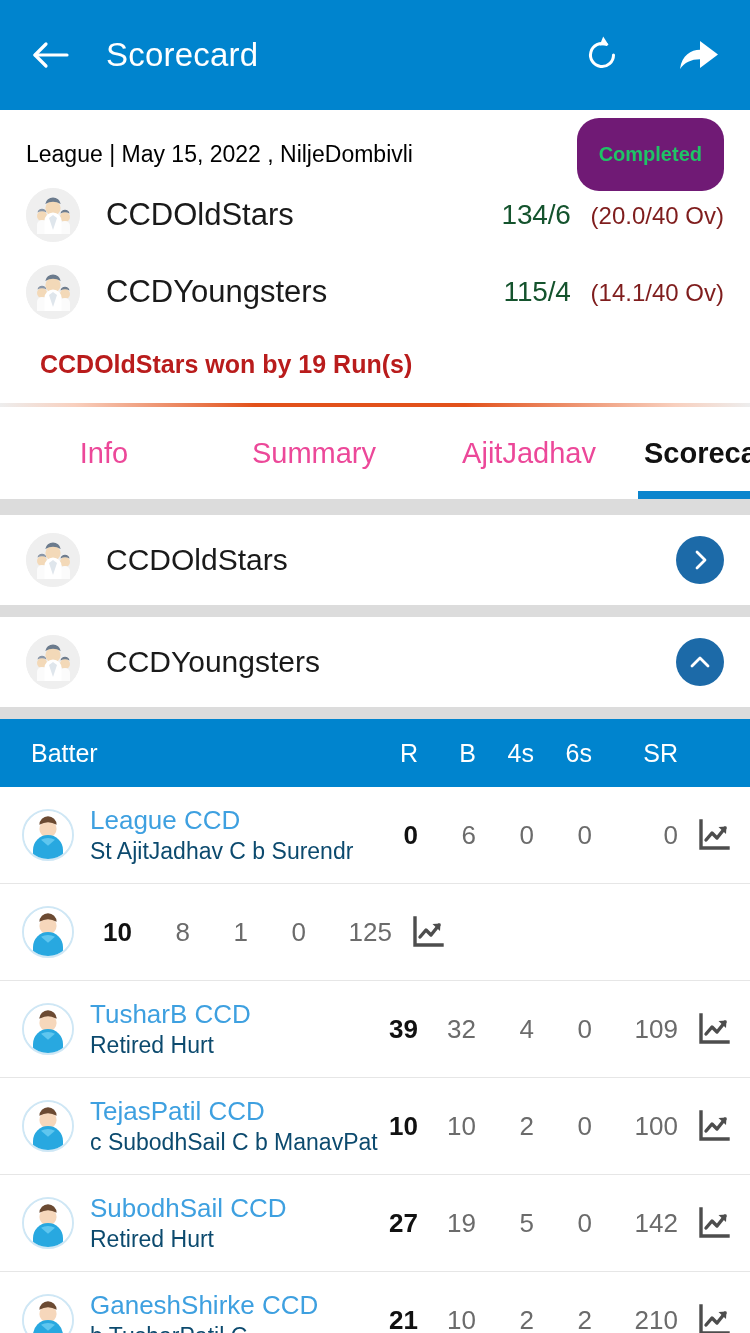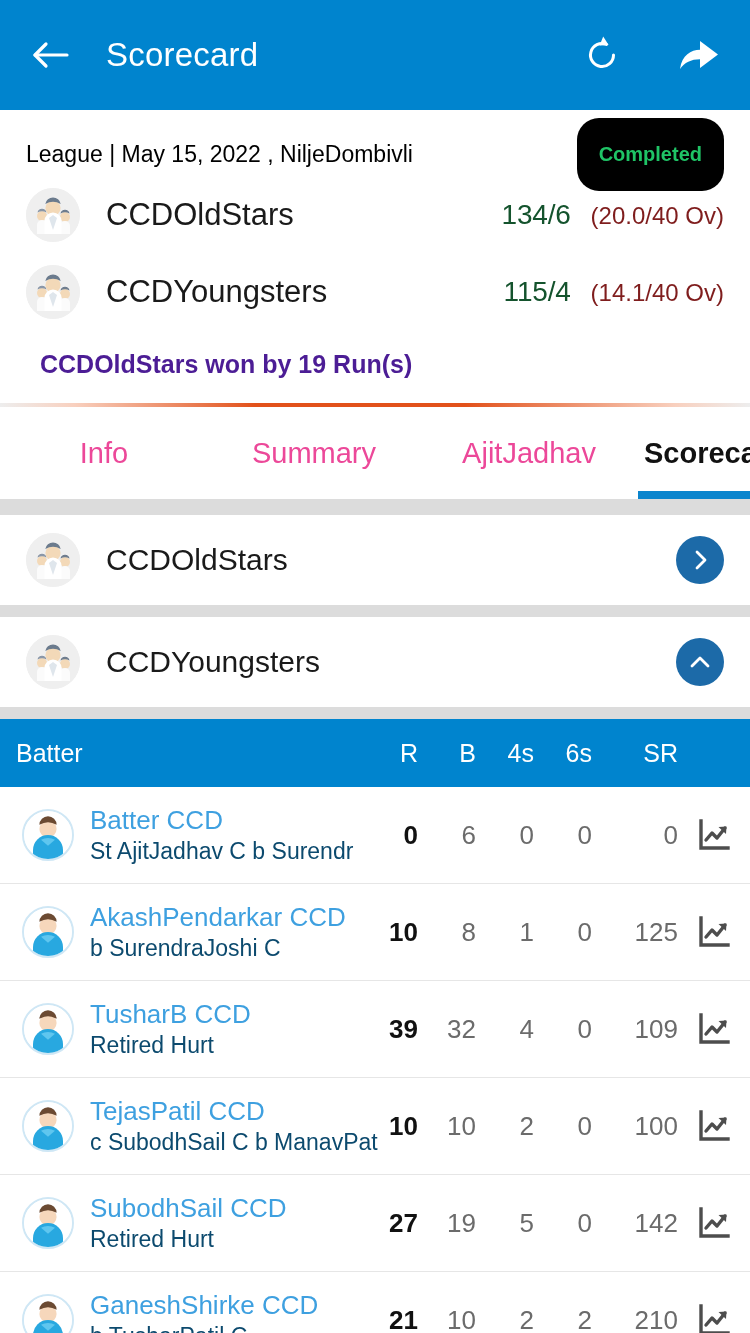--- a/index.html
+++ b/index.html
@@ -58,21 +58,21 @@
     justify-content: space-between;
     height: 44px;
   }
   .meta-text {
     color: #000000;
     font-size: 23px;
     font-weight: 400;
     white-space: nowrap;
   }
   .status-badge {
-    background: #000000;
+    background: #701a75;
     color: #1fc466;
     font-size: 20px;
     font-weight: 700;
     padding: 25px 22px;
     border-radius: 22px;
     white-space: nowrap;
   }
 
   .team-row {
     display: flex;
@@ -106,21 +106,21 @@
     text-align: right;
   }
   .team-overs {
     font-size: 24px;
     color: #7f1d1d;
     margin-left: 20px;
   }
   .result-text {
     font-size: 25px;
     font-weight: 700;
-    color: #4c1d95;
+    color: #b91c1c;
     padding: 20px 0 24px 14px;
     white-space: nowrap;
   }
 
   
   .orange-sep {
     height: 4px;
     width: 100%;
     background: linear-gradient(to right,
        rgba(230,230,230,.7) 0%,
@@ -206,21 +206,21 @@
 
   
   .table-head {
     height: 68px;
     background: #0084ce;
     display: flex;
     align-items: center;
     color: #ffffff;
     font-size: 25px;
   }
-  .th-batter { padding-left: 16px; flex: 1 1 auto; }
+  .th-batter { padding-left: 31px; flex: 1 1 auto; }
   .th-num {
     width: 58px;
     text-align: right;
     flex: 0 0 auto;
   }
   .th-sr { width: 86px; text-align: right; flex: 0 0 auto; }
   .th-pad { width: 72px; flex: 0 0 auto; }
 
   .batter-row {
     height: 97px;
@@ -448,21 +448,21 @@
     <div class="batter-avatar">
       <svg width="48" height="48" viewBox="0 0 48 48" aria-hidden="true">
         <circle cx="24" cy="24" r="24" fill="#ffffff"></circle>
         <circle cx="24" cy="18" r="8.6" fill="#f6d7bb"></circle>
         <path d="M15.4 13.8 a8.6 8.6 0 0 1 17.2 0 a17 17 0 0 0-17.2 0z" fill="#6b4a32"></path>
         <path d="M9 48 v-9 a15 15 0 0 1 30 0 v9 z" fill="#28a8e0"></path>
         <path d="M24 27 a15 15 0 0 0-7 1.8 l7 6 7-6 A15 15 0 0 0 24 27z" fill="#5fc6ef"></path>
       </svg>
     </div>
     <div class="batter-info">
-      <div class="batter-name">Batter CCD</div>
+      <div class="batter-name">League CCD</div>
       <div class="batter-dismissal">St AjitJadhav C b Surendr</div>
     </div>
     <div class="cell-num cell-runs">0</div>
     <div class="cell-num">6</div>
     <div class="cell-num">0</div>
     <div class="cell-num">0</div>
     <div class="cell-sr">0</div>
     <div class="cell-chart">
       <svg width="34" height="34" viewBox="0 0 34 34" aria-hidden="true">
         <path d="M4 3 V30 H31" stroke="#4d4d4d" stroke-width="3.4" fill="none" stroke-linecap="square"></path>
@@ -475,24 +475,20 @@
   <div class="batter-row">
     <div class="batter-avatar">
       <svg width="48" height="48" viewBox="0 0 48 48" aria-hidden="true">
         <circle cx="24" cy="24" r="24" fill="#ffffff"></circle>
         <circle cx="24" cy="18" r="8.6" fill="#f6d7bb"></circle>
         <path d="M15.4 13.8 a8.6 8.6 0 0 1 17.2 0 a17 17 0 0 0-17.2 0z" fill="#6b4a32"></path>
         <path d="M9 48 v-9 a15 15 0 0 1 30 0 v9 z" fill="#28a8e0"></path>
         <path d="M24 27 a15 15 0 0 0-7 1.8 l7 6 7-6 A15 15 0 0 0 24 27z" fill="#5fc6ef"></path>
       </svg>
     </div>
-    <div class="batter-info">
-      <div class="batter-name">AkashPendarkar CCD</div>
-      <div class="batter-dismissal">b SurendraJoshi C</div>
-    </div>
     <div class="cell-num cell-runs">10</div>
     <div class="cell-num">8</div>
     <div class="cell-num">1</div>
     <div class="cell-num">0</div>
     <div class="cell-sr">125</div>
     <div class="cell-chart">
       <svg width="34" height="34" viewBox="0 0 34 34" aria-hidden="true">
         <path d="M4 3 V30 H31" stroke="#4d4d4d" stroke-width="3.4" fill="none" stroke-linecap="square"></path>
         <path d="M9 22 L15 15 L20 20 L28 10" stroke="#4d4d4d" stroke-width="3.4" fill="none" stroke-linejoin="round" stroke-linecap="round"></path>
         <path d="M21.5 9 L29.5 8.5 L29 16 Z" fill="#4d4d4d"></path>

